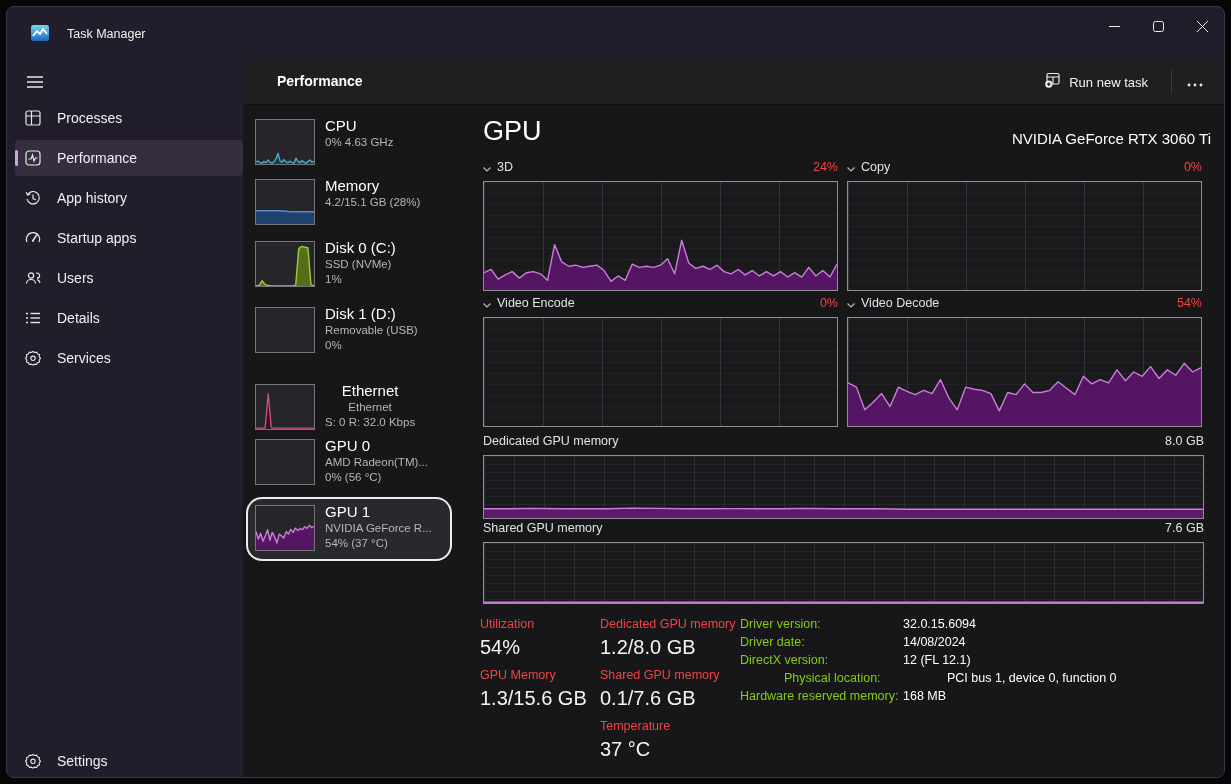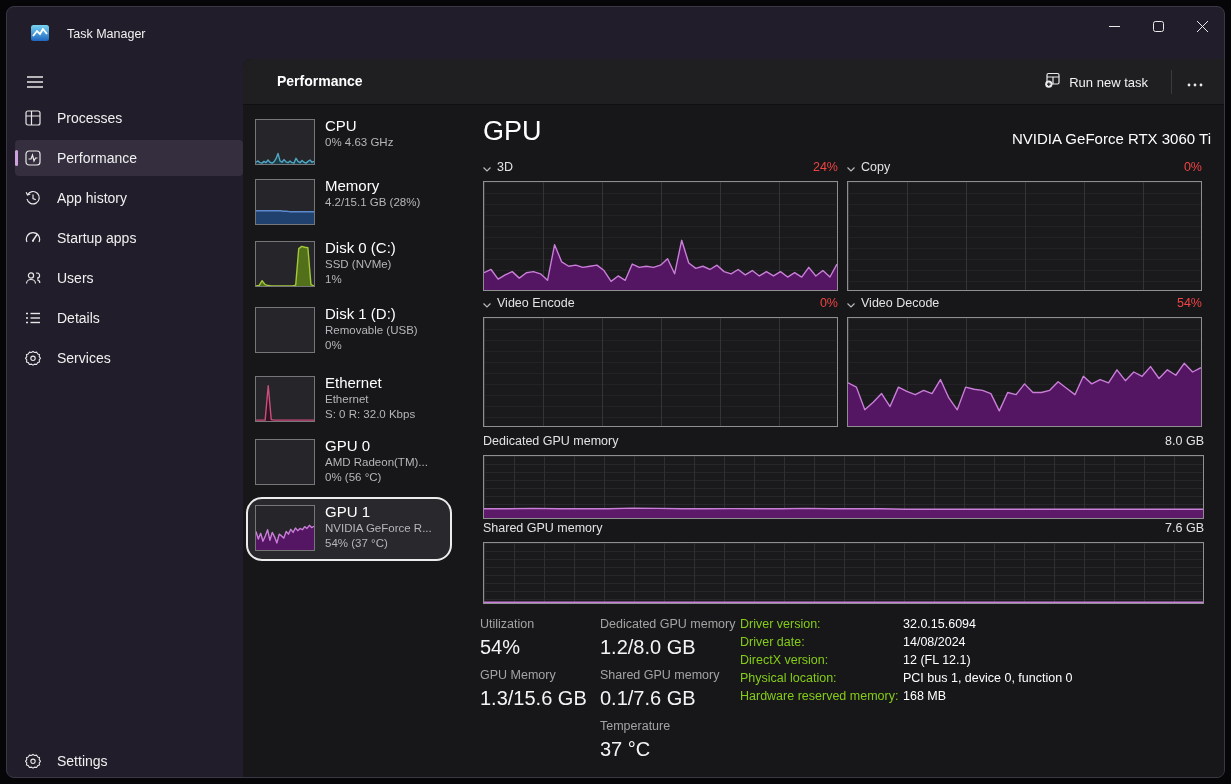--- a/index.html
+++ b/index.html
@@ -74,21 +74,21 @@
   .chart-grid-wide{background-image:
       repeating-linear-gradient(to right,#2f2f34 0 1px,transparent 1px 30px),
       repeating-linear-gradient(to bottom,#27272b 0 1px,transparent 1px 8px);}
   .chart svg{position:absolute;inset:0;width:100%;height:100%;}
   .mini-chart svg{position:absolute;inset:0;width:100%;height:100%;}
 
   .mem-head{position:absolute;height:16px;display:flex;justify-content:space-between;align-items:center;}
   .mem-head .lbl,.mem-head .val{font-size:12.5px;color:#e2e2e6;}
 
   
-  .statlbl{position:absolute;font-size:12.5px;color:#a3a3a3;white-space:nowrap;}
+  .statlbl{position:absolute;font-size:12.5px;color:#ef4444;white-space:nowrap;}
   .statbig{position:absolute;font-size:20px;font-weight:300;color:#f4f4f6;white-space:nowrap;}
   .drv-row{position:absolute;left:740px;height:18px;font-size:12.5px;white-space:nowrap;}
   .drv-lbl{display:inline-block;width:163px;color:#84cc16;}
   .drv-val{color:#ffffff;}
 </style>
 </head>
 <body>
 
 <div class="stage">
   <div class="win">
@@ -295,21 +295,21 @@
 
   <div class="perf-item" style="top:299px;left:246px;">
     <div class="mini-chart"></div>
     <div class="perf-text">
       <div class="perf-title">Disk 1 (D:)</div>
       <div class="perf-sub">Removable (USB)</div>
       <div class="perf-sub">0%</div>
     </div>
   </div>
 
-  <div class="perf-item" style="top:368px;left:246px;">
+  <div class="perf-item" style="top:376px;left:246px;text-align:center;">
     <div class="mini-chart">
         <svg viewBox="0 0 100 100" preserveAspectRatio="none">
           <polygon points="0,100 0.00,98.00 5.26,98.00 10.53,98.00 15.79,98.00 21.05,20.00 26.32,97.00 31.58,98.00 36.84,98.00 42.11,98.00 47.37,98.00 52.63,98.00 57.89,98.00 63.16,98.00 68.42,98.00 73.68,98.00 78.95,98.00 84.21,98.00 89.47,98.00 94.74,98.00 100.00,98.00 100,100" fill="#32121e"></polygon>
           <polyline points="0.00,98.00 5.26,98.00 10.53,98.00 15.79,98.00 21.05,20.00 26.32,97.00 31.58,98.00 36.84,98.00 42.11,98.00 47.37,98.00 52.63,98.00 57.89,98.00 63.16,98.00 68.42,98.00 73.68,98.00 78.95,98.00 84.21,98.00 89.47,98.00 94.74,98.00 100.00,98.00" fill="none" stroke="#cc4d7e" stroke-width="1.4" vector-effect="non-scaling-stroke" stroke-linejoin="round"></polyline>
         </svg>
       </div>
     <div class="perf-text">
       <div class="perf-title">Ethernet</div>
       <div class="perf-sub">Ethernet</div>
       <div class="perf-sub">S: 0 R: 32.0 Kbps</div>
@@ -440,20 +440,20 @@
 
   <div class="drv-row" style="top:617px;">
     <span class="drv-lbl">Driver version:</span><span class="drv-val">32.0.15.6094</span>
   </div>
   <div class="drv-row" style="top:635px;">
     <span class="drv-lbl">Driver date:</span><span class="drv-val">14/08/2024</span>
   </div>
   <div class="drv-row" style="top:653px;">
     <span class="drv-lbl">DirectX version:</span><span class="drv-val">12 (FL 12.1)</span>
   </div>
-  <div class="drv-row" style="top:671px;">
+  <div class="drv-row" style="top:671px;margin-left:44px;">
     <span class="drv-lbl">Physical location:</span><span class="drv-val">PCI bus 1, device 0, function 0</span>
   </div>
   <div class="drv-row" style="top:689px;">
     <span class="drv-lbl">Hardware reserved memory:</span><span class="drv-val">168 MB</span>
   </div>
 
 </div>
 
 </body></html>

